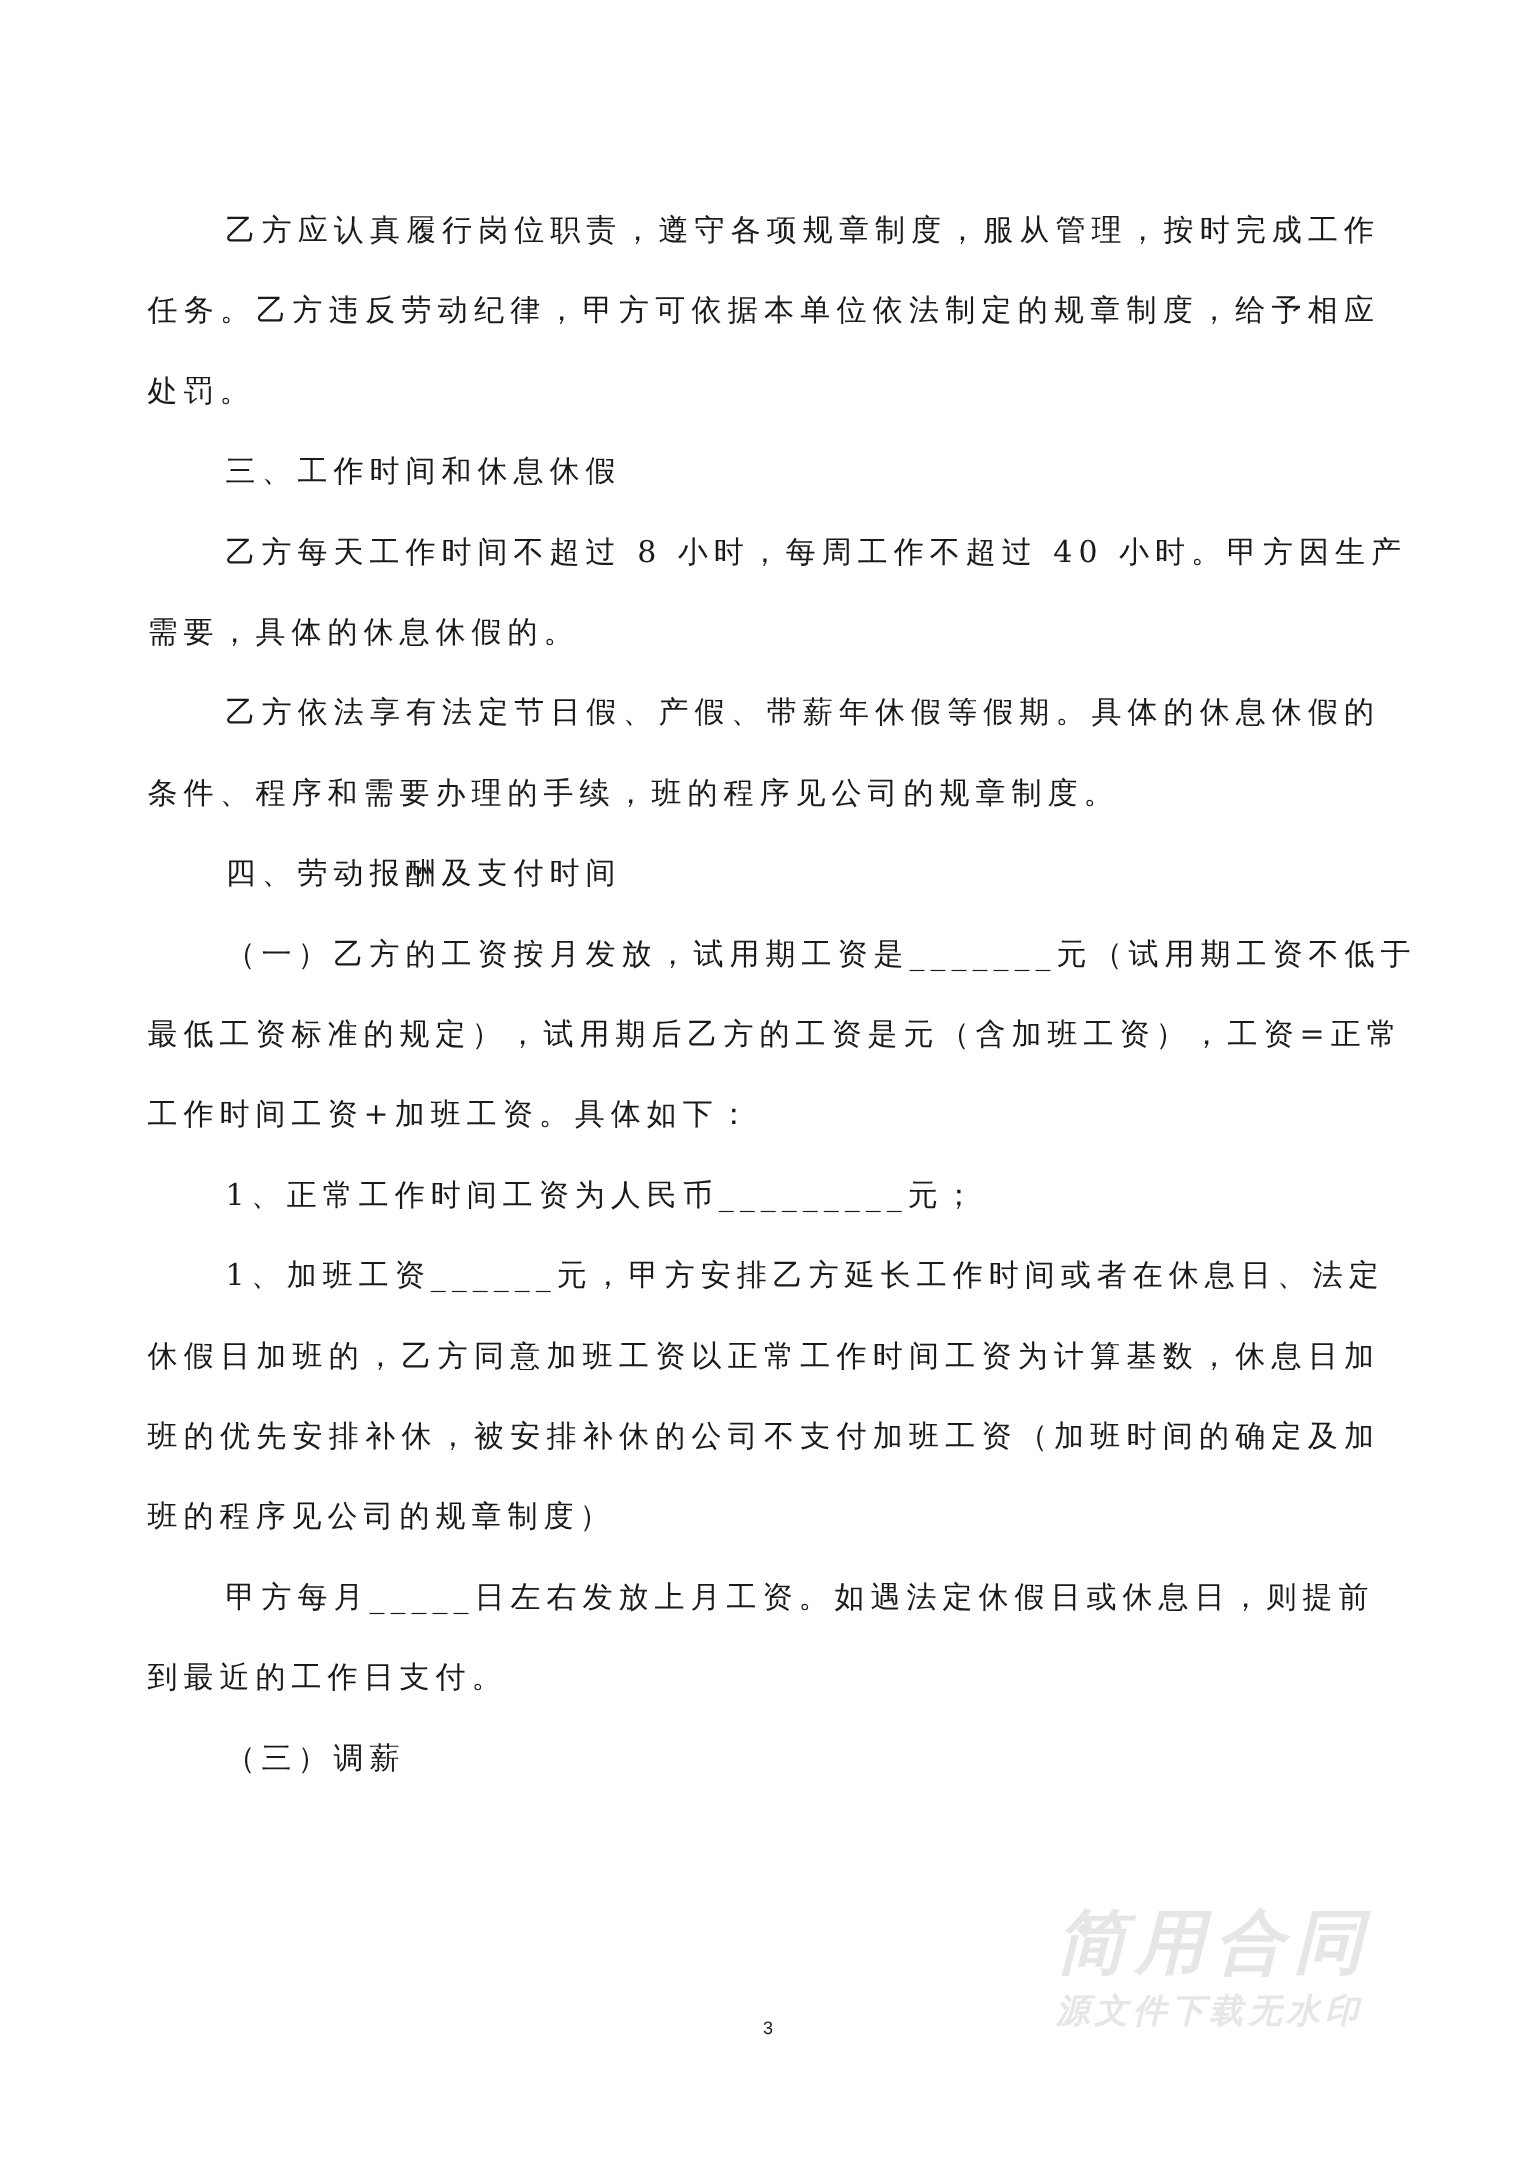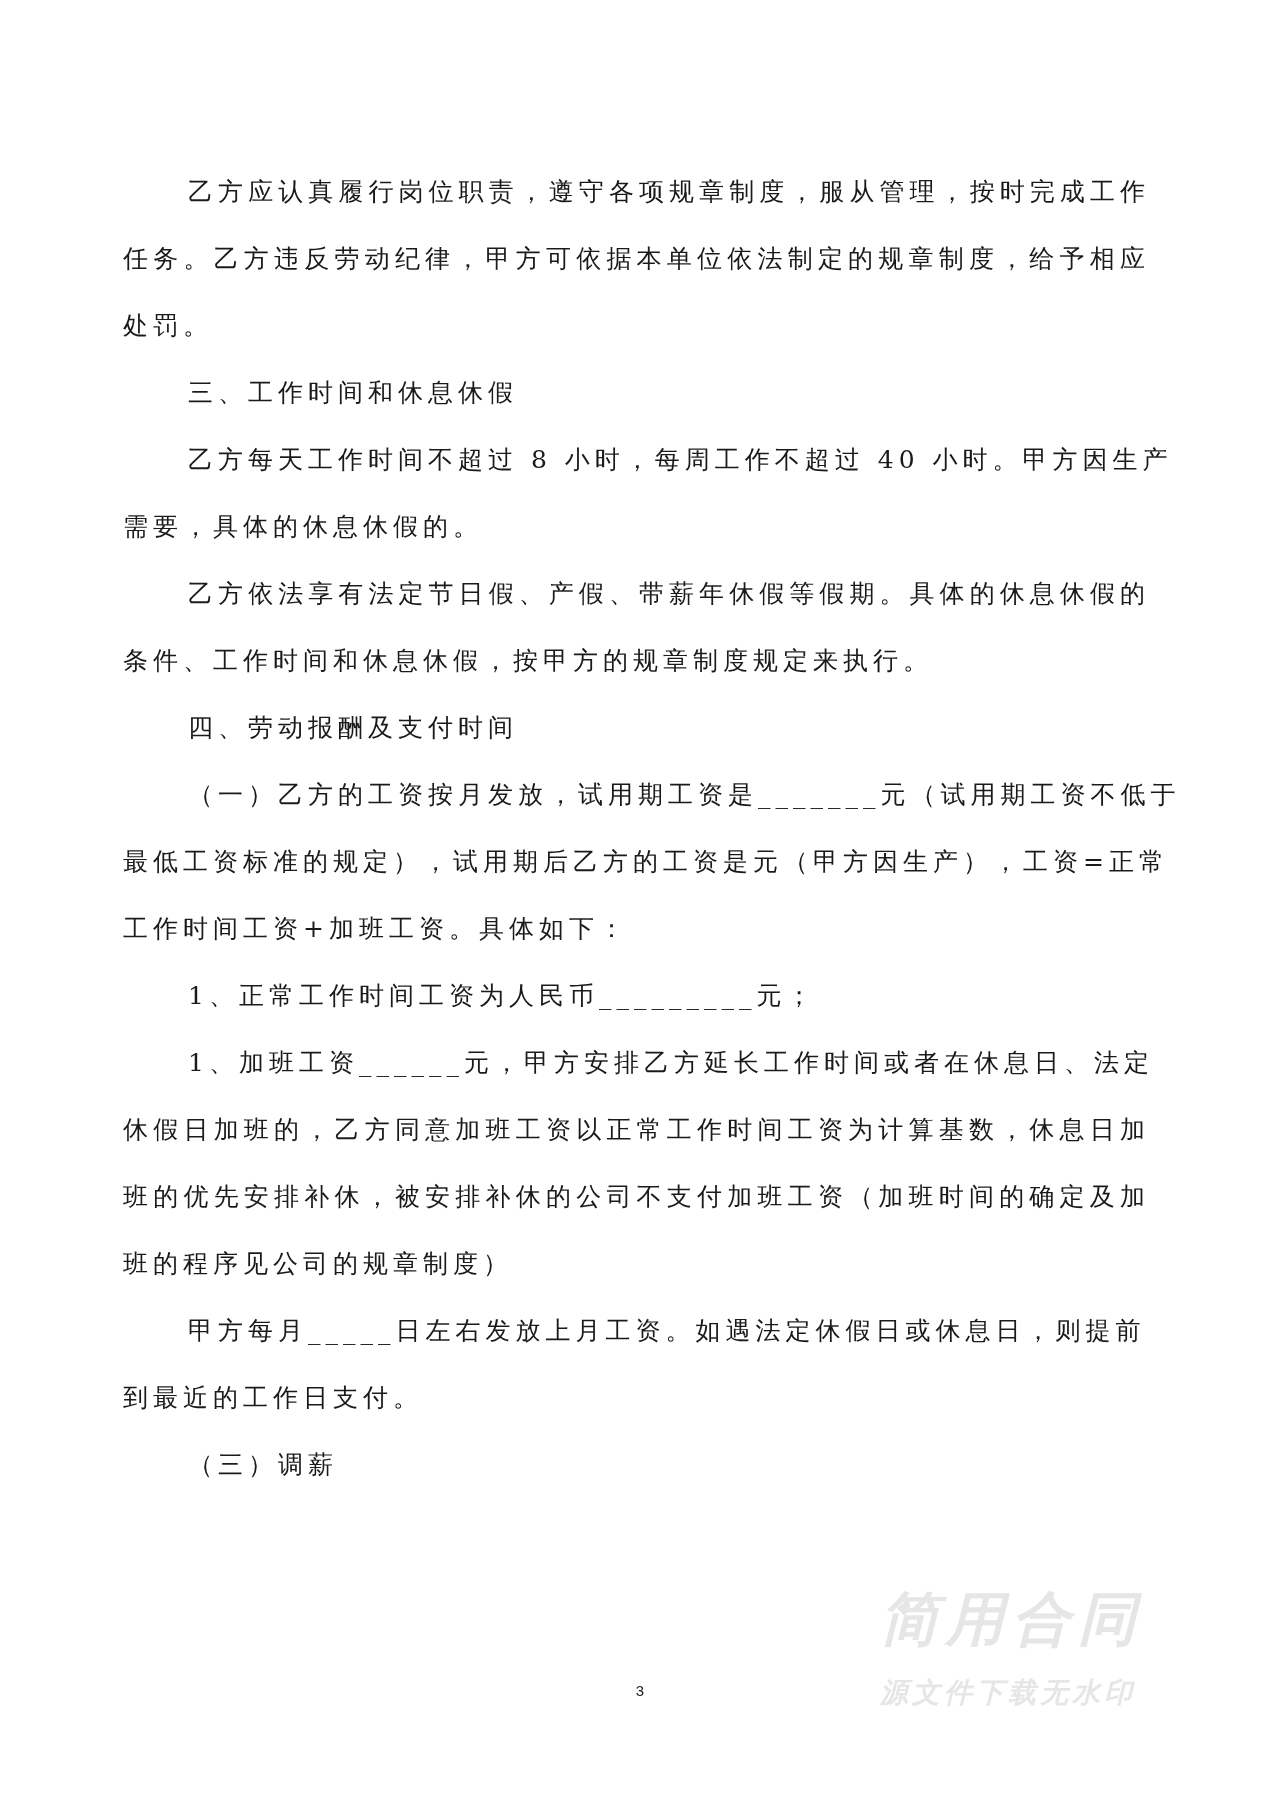--- a/index.html
+++ b/index.html
@@ -75,39 +75,39 @@
       font-size: 58px;
       line-height: 68px;
       letter-spacing: 8px;
       white-space: nowrap;
     }
     .watermark .wm-sub {
       font-size: 28px;
       line-height: 34px;
       letter-spacing: 4px;
       white-space: nowrap;
-      margin-top: 20px;
+      margin-top: 4px;
     }
   </style>
 </head>
 <body>
 
 <div class="page">
   <div class="body-text">
     <div class="line indent">乙方应认真履行岗位职责，遵守各项规章制度，服从管理，按时完成工作</div>
     <div class="line">任务。乙方违反劳动纪律，甲方可依据本单位依法制定的规章制度，给予相应</div>
     <div class="line short">处罚。</div>
     <div class="line indent short">三、工作时间和休息休假</div>
     <div class="line indent">乙方每天工作时间不超过 8 小时，每周工作不超过 40 小时。甲方因生产</div>
     <div class="line short">需要，具体的休息休假的。</div>
     <div class="line indent">乙方依法享有法定节日假、产假、带薪年休假等假期。具体的休息休假的</div>
-    <div class="line short">条件、工作时间和休息休假，按甲方的规章制度规定来执行。</div>
+    <div class="line short">条件、程序和需要办理的手续，班的程序见公司的规章制度。</div>
     <div class="line indent short">四、劳动报酬及支付时间</div>
     <div class="line indent">（一）乙方的工资按月发放，试用期工资是_______元（试用期工资不低于</div>
-    <div class="line">最低工资标准的规定），试用期后乙方的工资是元（甲方因生产），工资=正常</div>
+    <div class="line">最低工资标准的规定），试用期后乙方的工资是元（含加班工资），工资=正常</div>
     <div class="line short">工作时间工资+加班工资。具体如下：</div>
     <div class="line indent short">1、正常工作时间工资为人民币_________元；</div>
     <div class="line indent near-full">1、加班工资______元，甲方安排乙方延长工作时间或者在休息日、法定</div>
     <div class="line">休假日加班的，乙方同意加班工资以正常工作时间工资为计算基数，休息日加</div>
     <div class="line">班的优先安排补休，被安排补休的公司不支付加班工资（加班时间的确定及加</div>
     <div class="line short">班的程序见公司的规章制度）</div>
     <div class="line indent near-full">甲方每月_____日左右发放上月工资。如遇法定休假日或休息日，则提前</div>
     <div class="line short">到最近的工作日支付。</div>
     <div class="line indent short">（三）调薪</div>
   </div>

